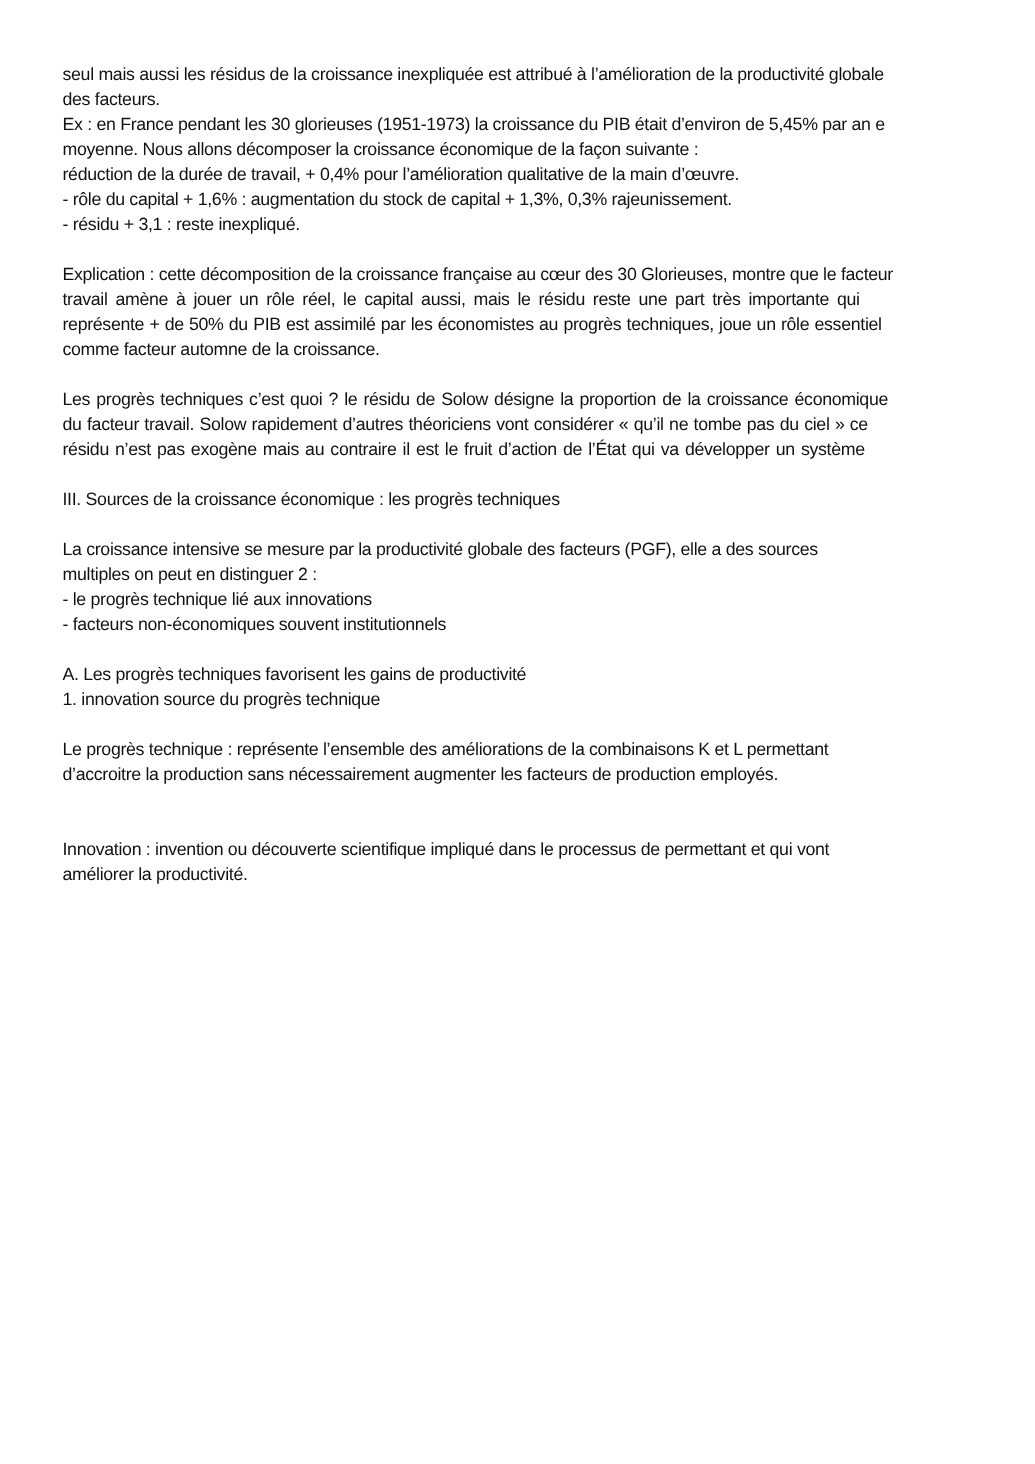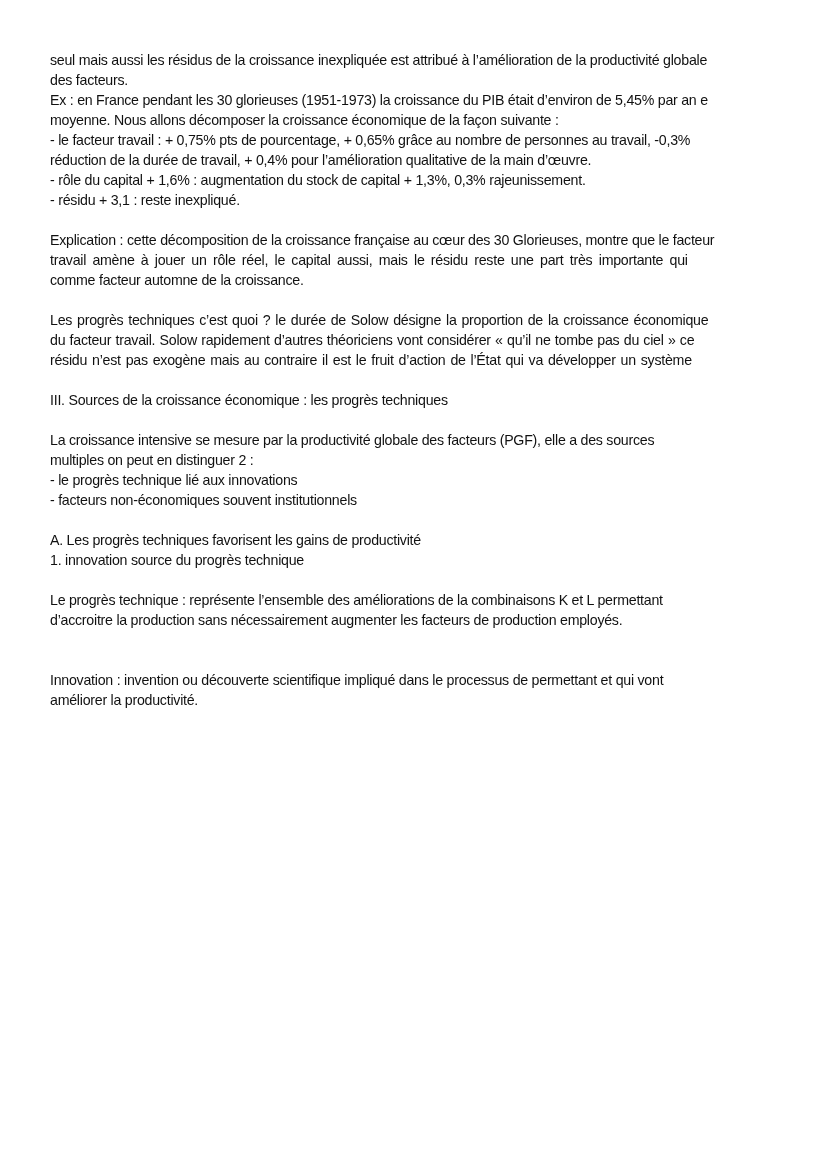--- a/index.html
+++ b/index.html
@@ -36,34 +36,34 @@
 </head>
 <body>
 
 <div class="page">
 
   <div class="para">
     <span class="line">seul mais aussi les résidus de la croissance inexpliquée est attribué à l’amélioration de la productivité globale</span>
     <span class="line">des facteurs.</span>
     <span class="line">Ex : en France pendant les 30 glorieuses (1951-1973) la croissance du PIB était d’environ de 5,45% par an e</span>
     <span class="line">moyenne. Nous allons décomposer la croissance économique de la façon suivante :</span>
-    <span class="line">- le facteur travail :  + 0,75% pts de pourcentage, + 0,65% grâce au nombre de personnes au travail, -0,3%</span>
     <span class="line">réduction de la durée de travail, + 0,4% pour l’amélioration qualitative de la main d’œuvre.</span>
     <span class="line">- rôle du capital + 1,6% : augmentation du stock de capital + 1,3%, 0,3% rajeunissement.</span>
     <span class="line">- résidu + 3,1 : reste inexpliqué.</span>
   </div>
 
   <div class="para">
     <span class="line">Explication : cette décomposition de la croissance française au cœur des 30 Glorieuses, montre que le facteur</span>
     <span class="line" style="word-spacing:2.6px;">travail amène à jouer un rôle réel, le capital aussi, mais le résidu reste une part très importante qui</span>
+    <span class="line" style="word-spacing:0.5px;">représente + de 50% du PIB est assimilé par les économistes au progrès techniques, joue un rôle essentiel</span>
     <span class="line">comme facteur automne de la croissance.</span>
   </div>
 
   <div class="para">
-    <span class="line" style="word-spacing:1.2px;">Les progrès techniques c’est quoi ? le durée de Solow désigne la proportion de la croissance économique</span>
+    <span class="line" style="word-spacing:1.2px;">Les progrès techniques c’est quoi ? le résidu de Solow désigne la proportion de la croissance économique</span>
     <span class="line" style="word-spacing:0.6px;">du facteur travail. Solow rapidement d’autres théoriciens vont considérer « qu’il ne tombe pas du ciel » ce</span>
     <span class="line" style="word-spacing:1.2px;">résidu n’est pas exogène mais au contraire il est le fruit d’action de l’État qui va développer un système</span>
   </div>
 
   <div class="para">
     <span class="line">III. Sources de la croissance économique : les progrès techniques</span>
   </div>
 
   <div class="para">
     <span class="line">La croissance intensive se mesure par la productivité globale des facteurs (PGF), elle a des sources</span>

